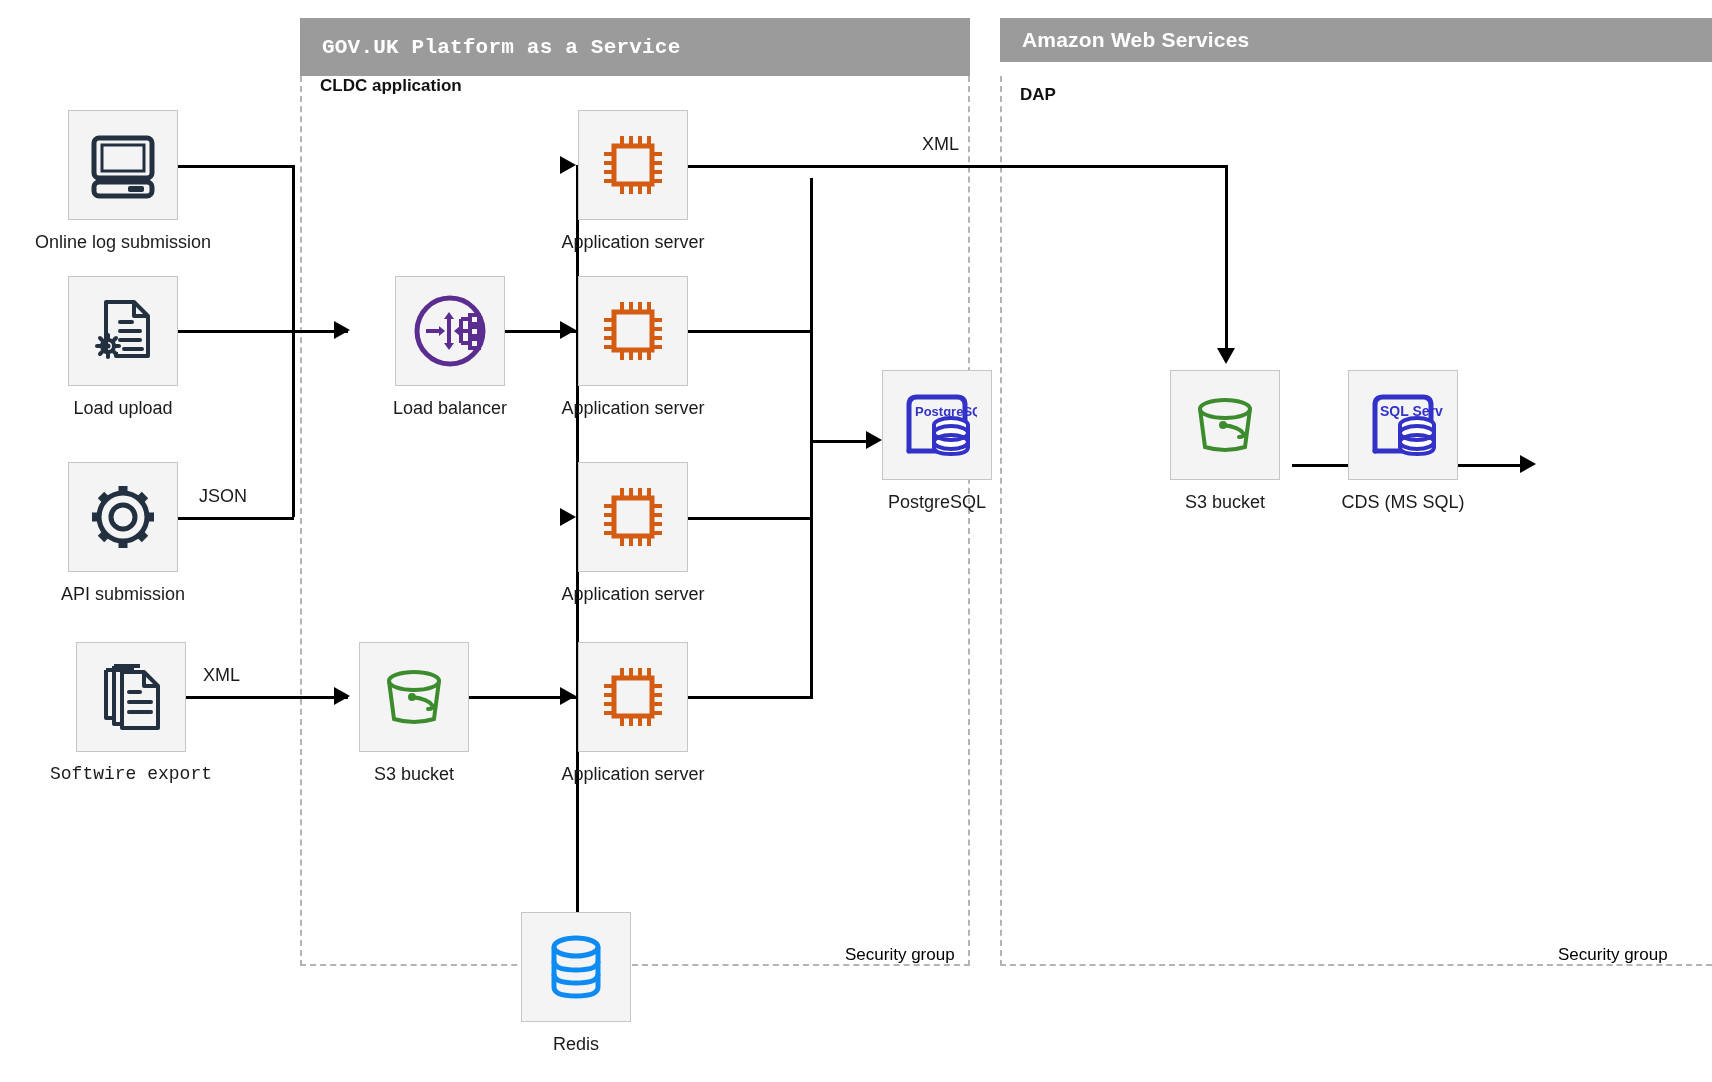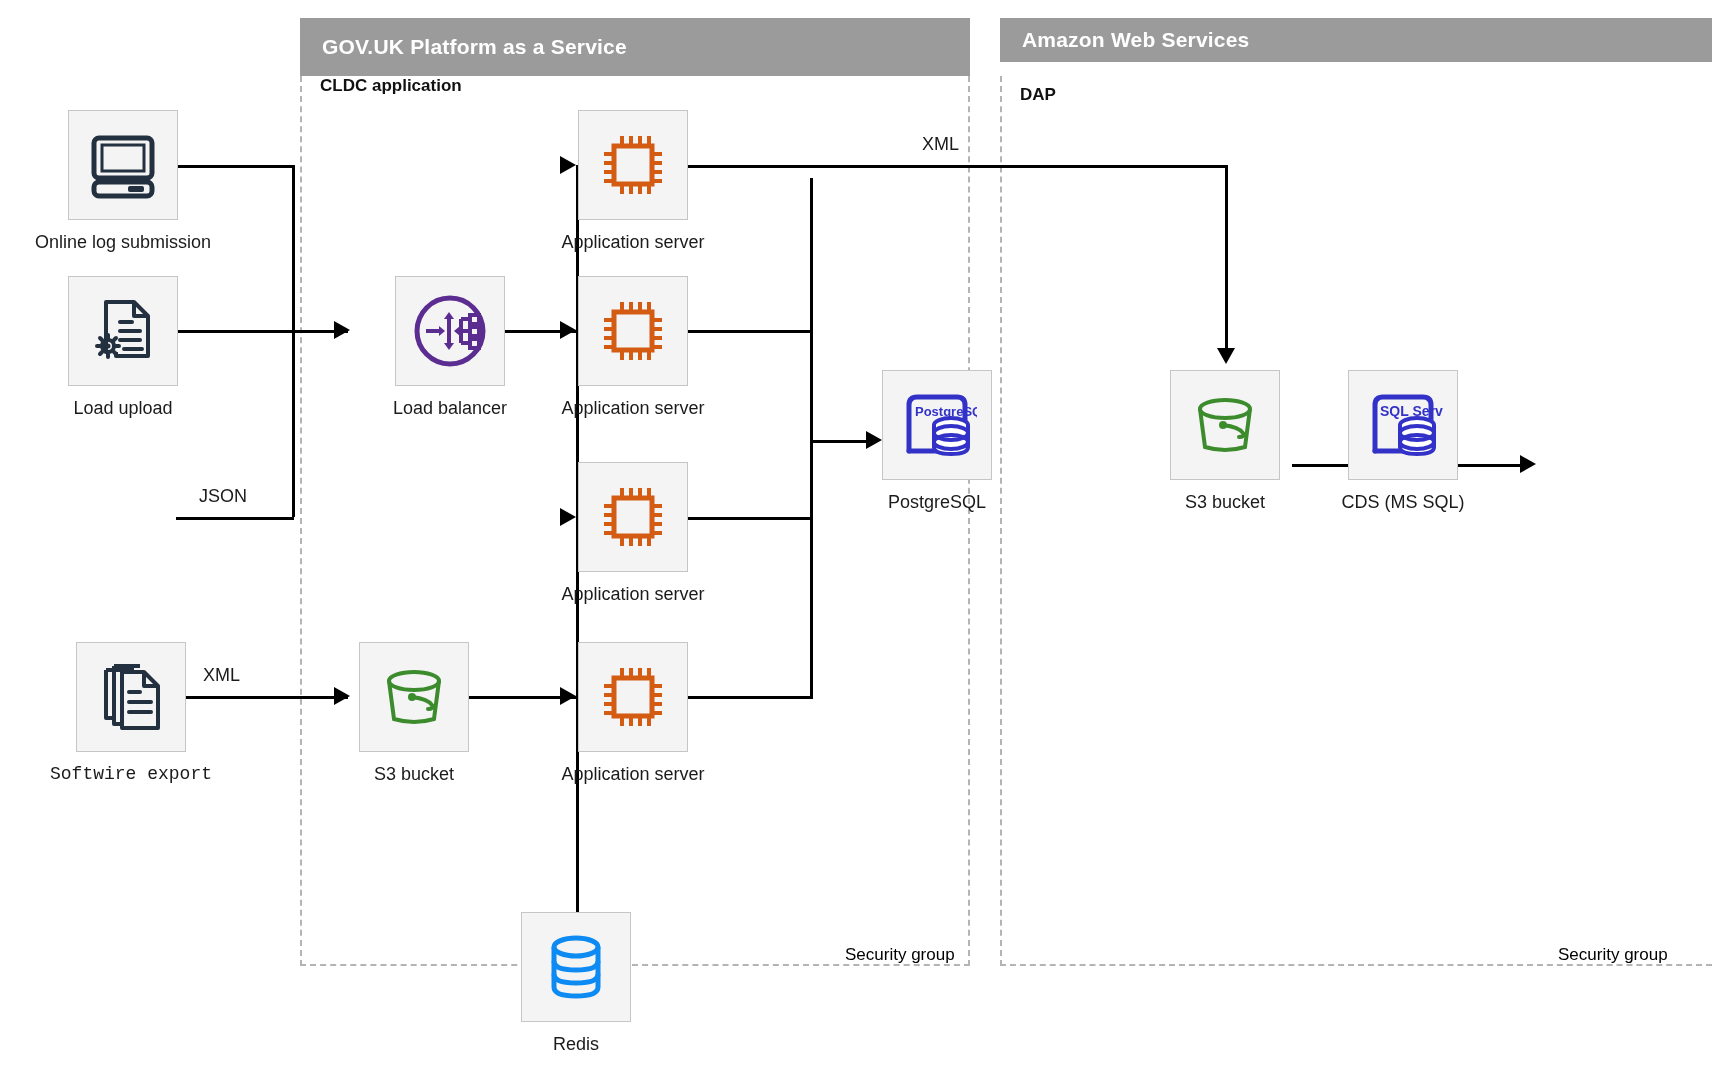--- a/index.html
+++ b/index.html
@@ -30,21 +30,21 @@
   .arrow-d{position:absolute;width:0;height:0;border-left:9px solid transparent;border-right:9px solid transparent;border-top:16px solid #000;}
   .elabel{position:absolute;font-size:18px;color:#1b1b1b;white-space:nowrap;}
 
   svg{display:block;}
 </style>
 </head>
 <body>
 
 <div id="stage">
 
-  <div class="zone-banner" style="left:300px;top:18px;width:670px;height:58px;">
+  <div class="zone-banner" style="left:300px;top:18px;width:670px;height:58px;font-family:Liberation Mono, monospace;">
     <span class="zt">GOV.UK Platform as a Service</span>
   </div>
   <div class="sec-box" style="left:300px;top:76px;width:670px;height:890px;"></div>
   <div class="sub-label" style="left:320px;top:76px;">CLDC application</div>
   <div class="sec-label" style="left:845px;top:945px;">Security group</div>
 
   <div class="zone-banner" style="left:1000px;top:18px;width:712px;height:44px;">
     <span class="zt">Amazon Web Services</span>
   </div>
   <div class="sec-box" style="left:1000px;top:76px;width:712px;height:890px;border-right:none;"></div>
@@ -120,20 +120,43 @@
             <circle cx="0" cy="0" r="6" fill="none" stroke="#22303f" stroke-width="4"></circle>
             <circle cx="0" cy="0" r="2.5" fill="#22303f"></circle>
             <path d="M-11 0 L-8 0 M8 0 L11 0 M0 -11 L0 -8 M0 8 L0 11 M-8 -8 L-6 -6 M6 6 L8 8 M8 -8 L6 -6 M-6 6 L-8 8" stroke="#22303f" stroke-width="4" stroke-linecap="round"></path>
           </g>
         </svg>
       </span>
     </div>
     <div class="cap">Load upload</div>
   </div>
 
+  <div class="node" style="left:68px;top:462px;">
+    <div class="tile">
+      <span>
+        <svg width="74" height="74" viewBox="0 0 74 74">
+          <g transform="translate(37,37)">
+            <circle cx="0" cy="0" r="24" fill="none" stroke="#22303f" stroke-width="5"></circle>
+            <circle cx="0" cy="0" r="12" fill="none" stroke="#22303f" stroke-width="5"></circle>
+            <g stroke="#22303f" stroke-width="9" stroke-linecap="butt">
+              <path d="M0 -31 L0 -23"></path>
+                <path d="M0 23 L0 31"></path>
+              <path d="M-31 0 L-23 0"></path>
+                <path d="M23 0 L31 0"></path>
+              <path d="M-22 -22 L-16.5 -16.5"></path>
+                <path d="M16.5 16.5 L22 22"></path>
+              <path d="M22 -22 L16.5 -16.5"></path>
+                <path d="M-16.5 16.5 L-22 22"></path>
+            </g>
+          </g>
+        </svg>
+      </span>
+    </div>
+    <div class="cap">API submission</div>
+  </div>
 
   <div class="node" style="left:76px;top:642px;font-family:Liberation Mono, monospace;">
     <div class="tile">
       <span>
         <svg width="74" height="74" viewBox="0 0 74 74">
           <path d="M12 10 L40 10 M12 10 L12 58 L18 58" fill="none" stroke="#22303f" stroke-width="4" stroke-linejoin="round"></path>
           <path d="M20 6 L46 6 M20 6 L20 64 L26 64" fill="none" stroke="#22303f" stroke-width="4" stroke-linejoin="round"></path>
           <path d="M28 12 L50 12 L64 26 L64 68 L28 68 Z" fill="none" stroke="#22303f" stroke-width="4" stroke-linejoin="round"></path>
           <path d="M50 12 L50 26 L64 26" fill="none" stroke="#22303f" stroke-width="4" stroke-linejoin="round"></path>
           <path d="M35 32 L46 32 M35 42 L57 42 M35 52 L57 52" stroke="#22303f" stroke-width="4" stroke-linecap="round"></path>

